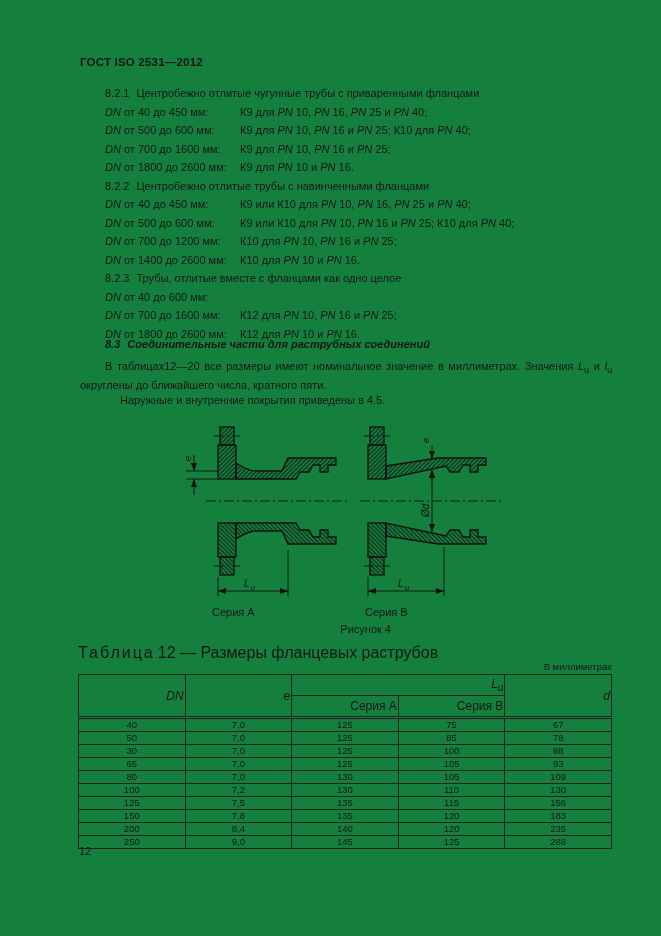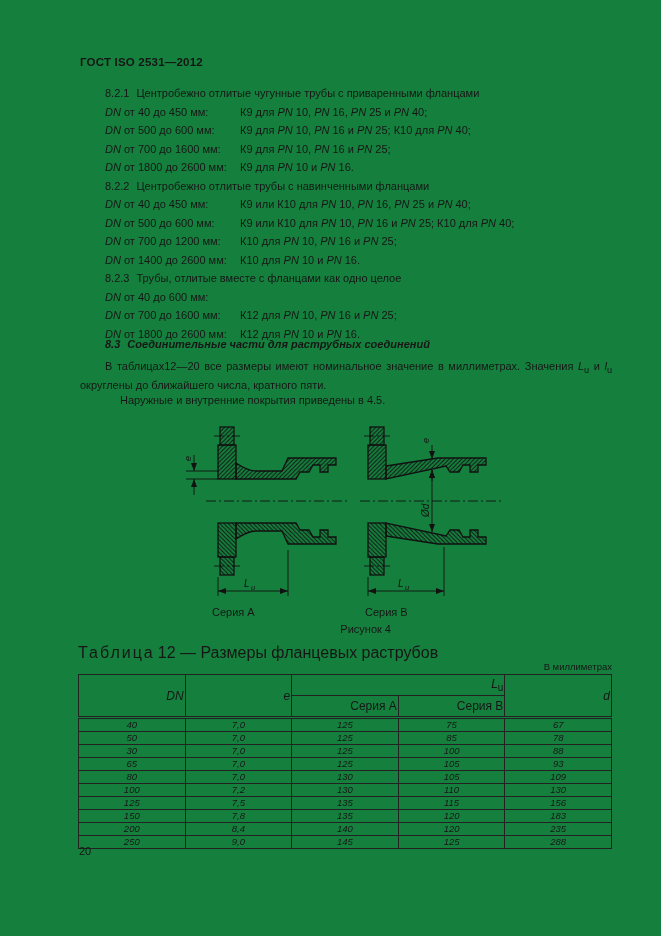--- a/index.html
+++ b/index.html
@@ -33,21 +33,21 @@
   .dim-sub{font:italic 7.5px "Liberation Sans",sans-serif;fill:#111;}
   .dim-e{font:italic 9px "Liberation Sans",sans-serif;fill:#111;}
   
   .tbl-caption{position:absolute;left:78px;top:644px;font-size:16px;}
   .tbl-caption .spaced{letter-spacing:2px;margin-right:3px;}
   .units-note{position:absolute;right:49px;top:661px;font-size:9.5px;}
   table.tbl{position:absolute;left:78px;top:674px;width:534px;border-collapse:collapse;table-layout:fixed;}
   .tbl th,.tbl td{border:1px solid #222;font-weight:normal;}
   .tbl thead th{font-size:12px;height:18px;vertical-align:middle;text-align:right;}
   .tbl tbody{border-top:3px double #222;}
-  .tbl td{font-size:9.5px;height:12px;line-height:12px;text-align:center;padding:0;font-style:italic;}
+  .tbl td{font-size:9.5px;height:12px;line-height:12px;text-align:center;padding:0;}
   .page-number{position:absolute;left:79px;top:845px;font-size:11px;}
 </style>
 </head>
 <body>
 
 <div class="page">
 
   <div class="doc-header">ГОСТ ISO 2531—2012</div>
 
   <div class="spec-sections">
@@ -250,14 +250,14 @@
         <tr>
           <td>250</td>
           <td>9,0</td>
           <td>145</td>
           <td>125</td>
           <td>288</td>
         </tr>
       </tbody>
   </table>
 
-  <div class="page-number">20</div>
+  <div class="page-number">12</div>
 </div>
 
 </body></html>

